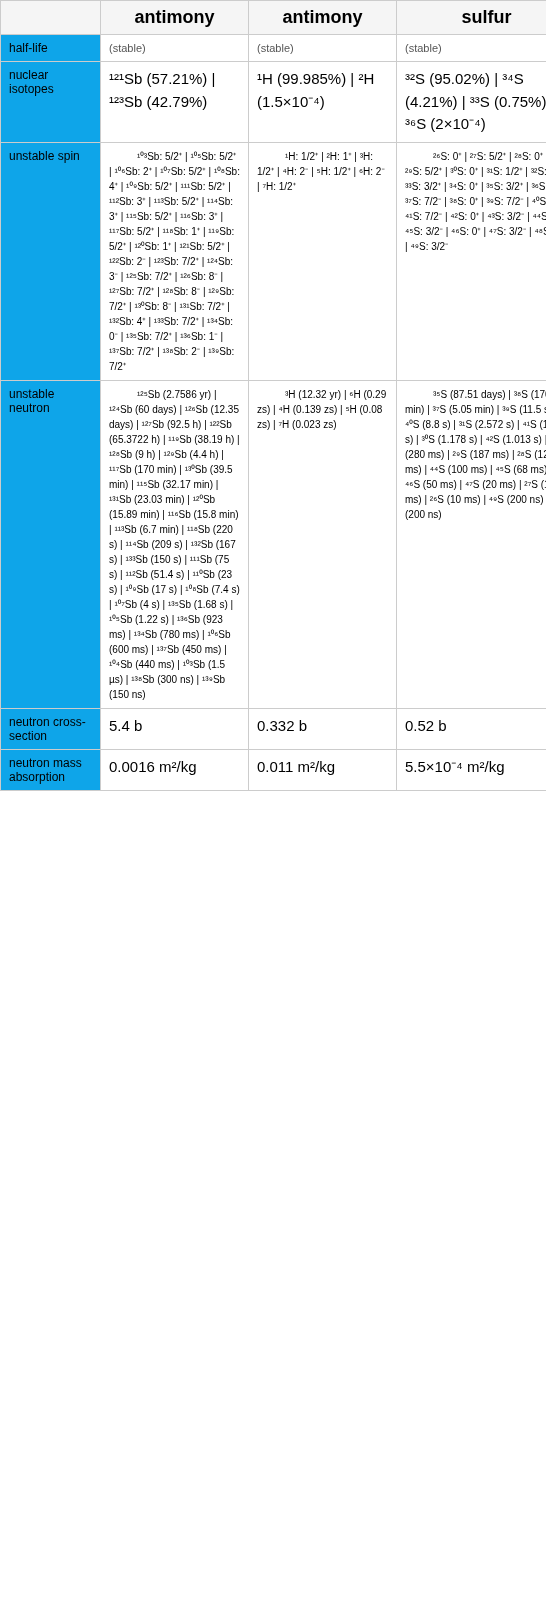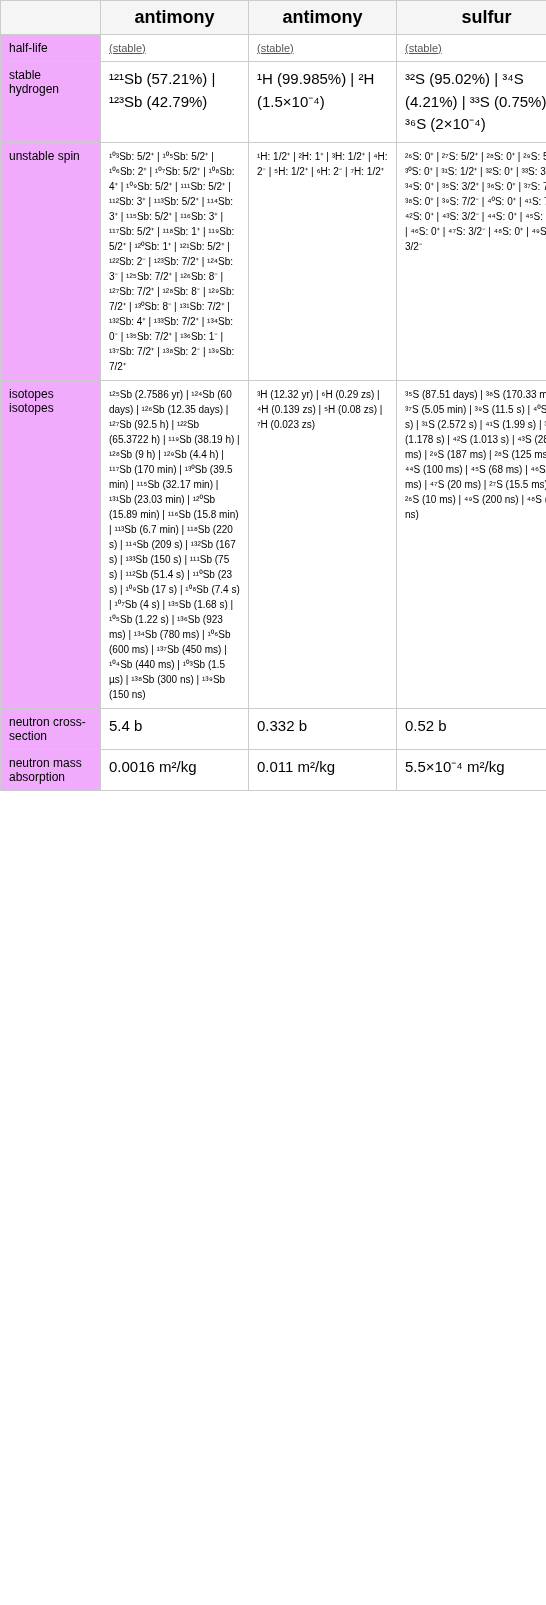--- a/index.html
+++ b/index.html
@@ -19,48 +19,48 @@
       padding: 6px 8px;
       vertical-align: top;
     }
     th {
       background: #f5f5f5;
       text-align: center;
       font-weight: bold;
       font-size: 13px;
     }
     .row-header {
-      background: #f0abfc;
+      background: #0ea5e9;
       font-weight: normal;
       text-align: left;
       width: 100px;
       font-size: 12px;
     }
     .col-antimony { width: 148px; }
     .col-hydrogen { width: 148px; }
     .col-sulfur { width: 180px; }
     .col-header { width: 100px; }
     .element-name {
       font-size: 18px;
       font-weight: bold;
       text-align: center;
     }
     .stable-label {
       font-size: 11px;
       color: #555;
       text-align: right;
-      text-decoration: underline;
     }
     .cell-content {
       font-size: 15px;
       line-height: 1.5;
     }
     .small-text {
       font-size: 10px;
       line-height: 1.4;
+      margin-left: 28px;
     }
   </style>
 </head>
 <body>
 
 <table>
   <thead>
     <tr>
       <th class="col-header"></th>
       <th class="col-antimony">
@@ -83,21 +83,21 @@
       </td>
       <td>
         <span class="stable-label">(stable)</span>
       </td>
       <td>
         <span class="stable-label">(stable)</span>
       </td>
     </tr>
 
     <tr>
-      <td class="row-header">stable hydrogen</td>
+      <td class="row-header">nuclear isotopes</td>
       <td>
         <span class="cell-content">¹²¹Sb (57.21%) | ¹²³Sb (42.79%)</span>
       </td>
       <td>
         <span class="cell-content">¹H (99.985%) | ²H (1.5×10⁻⁴)</span>
       </td>
       <td>
         <span class="cell-content">³²S (95.02%) | ³⁴S (4.21%) | ³³S (0.75%) | ³⁶S (2×10⁻⁴)</span>
       </td>
     </tr>
@@ -109,21 +109,21 @@
       </td>
       <td>
         <span class="small-text">¹H: 1/2⁺ | ²H: 1⁺ | ³H: 1/2⁺ | ⁴H: 2⁻ | ⁵H: 1/2⁺ | ⁶H: 2⁻ | ⁷H: 1/2⁺</span>
       </td>
       <td>
         <span class="small-text">²⁶S: 0⁺ | ²⁷S: 5/2⁺ | ²⁸S: 0⁺ | ²⁹S: 5/2⁺ | ³⁰S: 0⁺ | ³¹S: 1/2⁺ | ³²S: 0⁺ | ³³S: 3/2⁺ | ³⁴S: 0⁺ | ³⁵S: 3/2⁺ | ³⁶S: 0⁺ | ³⁷S: 7/2⁻ | ³⁸S: 0⁺ | ³⁹S: 7/2⁻ | ⁴⁰S: 0⁺ | ⁴¹S: 7/2⁻ | ⁴²S: 0⁺ | ⁴³S: 3/2⁻ | ⁴⁴S: 0⁺ | ⁴⁵S: 3/2⁻ | ⁴⁶S: 0⁺ | ⁴⁷S: 3/2⁻ | ⁴⁸S: 0⁺ | ⁴⁹S: 3/2⁻</span>
       </td>
     </tr>
 
     <tr>
-      <td class="row-header">isotopes isotopes</td>
+      <td class="row-header">unstable neutron</td>
       <td>
         <span class="small-text">¹²⁵Sb (2.7586 yr) | ¹²⁴Sb (60 days) | ¹²⁶Sb (12.35 days) | ¹²⁷Sb (92.5 h) | ¹²²Sb (65.3722 h) | ¹¹⁹Sb (38.19 h) | ¹²⁸Sb (9 h) | ¹²⁹Sb (4.4 h) | ¹¹⁷Sb (170 min) | ¹³⁰Sb (39.5 min) | ¹¹⁵Sb (32.17 min) | ¹³¹Sb (23.03 min) | ¹²⁰Sb (15.89 min) | ¹¹⁶Sb (15.8 min) | ¹¹³Sb (6.7 min) | ¹¹⁸Sb (220 s) | ¹¹⁴Sb (209 s) | ¹³²Sb (167 s) | ¹³³Sb (150 s) | ¹¹¹Sb (75 s) | ¹¹²Sb (51.4 s) | ¹¹⁰Sb (23 s) | ¹⁰⁹Sb (17 s) | ¹⁰⁸Sb (7.4 s) | ¹⁰⁷Sb (4 s) | ¹³⁵Sb (1.68 s) | ¹⁰⁵Sb (1.22 s) | ¹³⁶Sb (923 ms) | ¹³⁴Sb (780 ms) | ¹⁰⁶Sb (600 ms) | ¹³⁷Sb (450 ms) | ¹⁰⁴Sb (440 ms) | ¹⁰³Sb (1.5 µs) | ¹³⁸Sb (300 ns) | ¹³⁹Sb (150 ns)</span>
       </td>
       <td>
         <span class="small-text">³H (12.32 yr) | ⁶H (0.29 zs) | ⁴H (0.139 zs) | ⁵H (0.08 zs) | ⁷H (0.023 zs)</span>
       </td>
       <td>
         <span class="small-text">³⁵S (87.51 days) | ³⁸S (170.33 min) | ³⁷S (5.05 min) | ³⁹S (11.5 s) | ⁴⁰S (8.8 s) | ³¹S (2.572 s) | ⁴¹S (1.99 s) | ³⁰S (1.178 s) | ⁴²S (1.013 s) | ⁴³S (280 ms) | ²⁹S (187 ms) | ²⁸S (125 ms) | ⁴⁴S (100 ms) | ⁴⁵S (68 ms) | ⁴⁶S (50 ms) | ⁴⁷S (20 ms) | ²⁷S (15.5 ms) | ²⁶S (10 ms) | ⁴⁹S (200 ns) | ⁴⁸S (200 ns)</span>
       </td>
     </tr>

